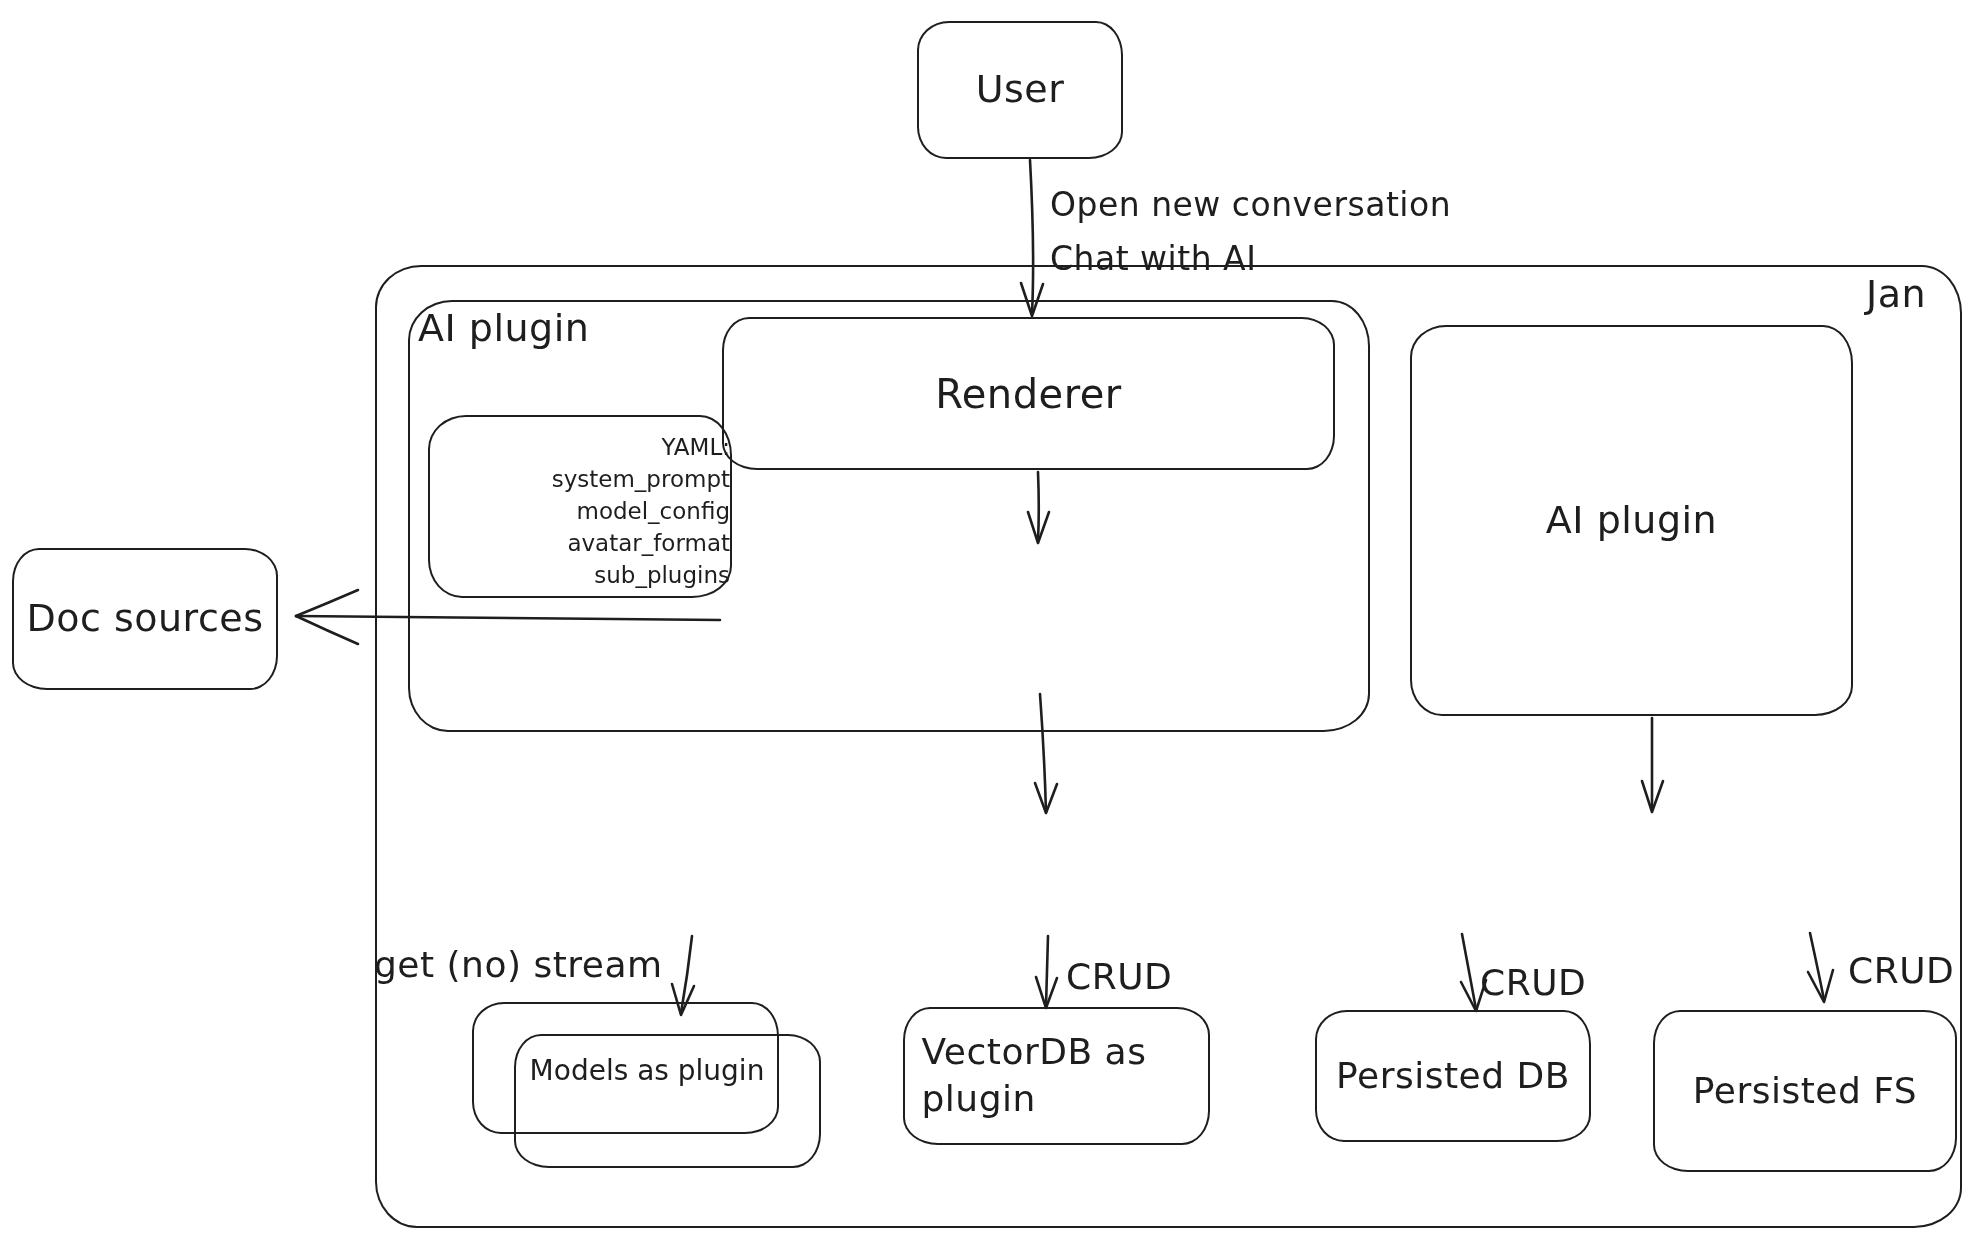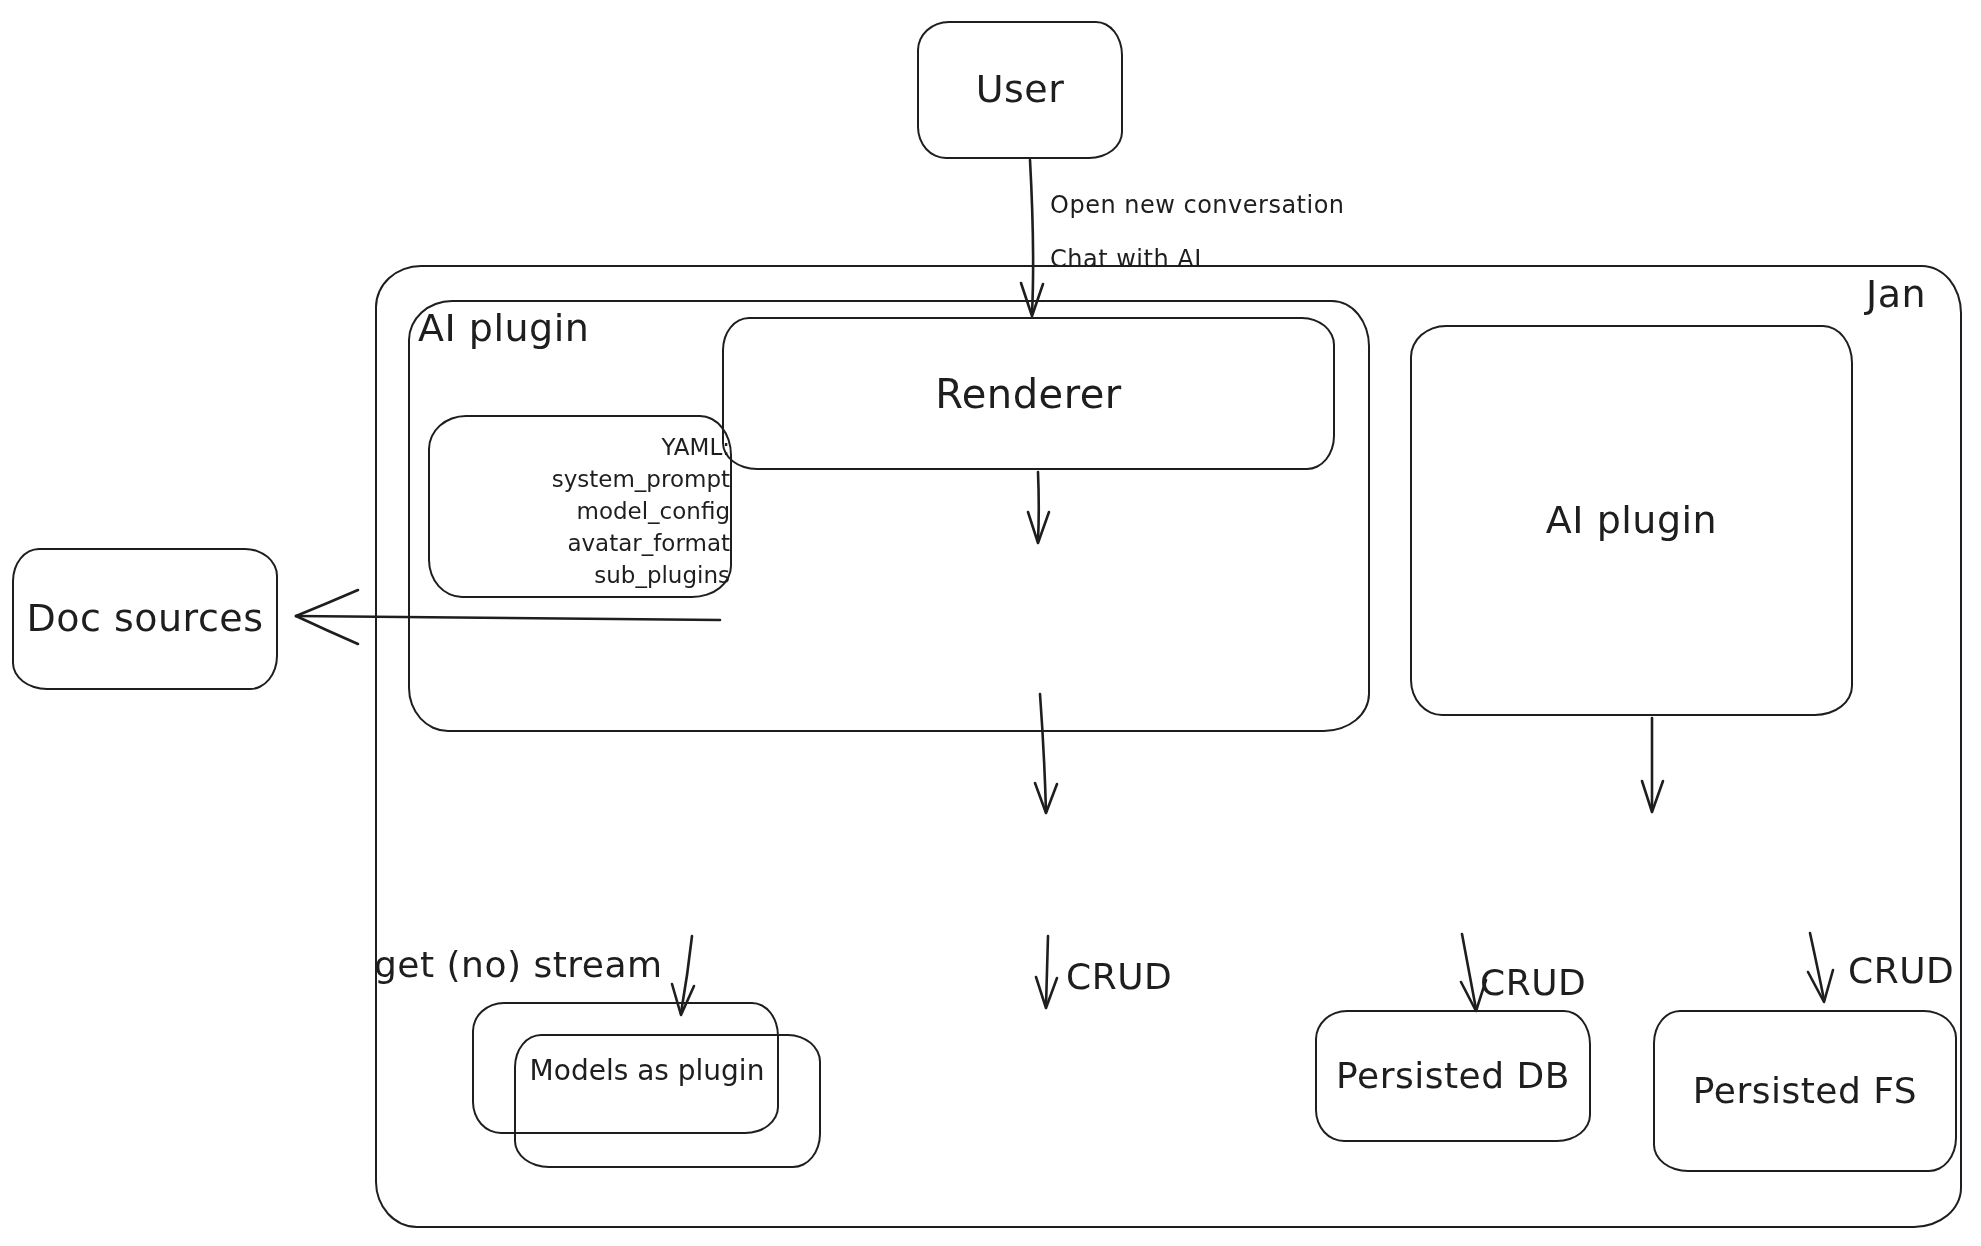--- a/index.html
+++ b/index.html
@@ -73,21 +73,21 @@
 
   
   .float-label {
     position: absolute;
     z-index: 12;
     letter-spacing: 0.5px;
     white-space: nowrap;
   }
   #label-jan              { left: 1866px; top: 272px; font-size: 38px; }
   #label-ai-plugin-cont   { left: 418px;  top: 306px; font-size: 38px; }
-  #label-user-arrow       { left: 1050px; top: 178px; font-size: 24px; line-height: 54px; }
+  #label-user-arrow       { left: 1050px; top: 178px; font-size: 33px; line-height: 54px; }
   #label-get-no-stream    { left: 374px;  top: 944px; font-size: 36px; }
   #label-crud-1           { left: 1066px; top: 956px; font-size: 36px; }
   #label-crud-2           { left: 1480px; top: 962px; font-size: 36px; }
   #label-crud-3           { left: 1848px; top: 950px; font-size: 36px; }
 
   
   #arrows {
     position: absolute;
     left: 0; top: 0;
     width: 1981px; height: 1246px;
@@ -176,20 +176,23 @@
 
   <div class="node r-c" id="node-ai-plugin-right">
     <span class="lbl">AI plugin</span>
   </div>
 
 
   <div class="node r-a" id="node-models-back"></div>
   <div class="node r-b" id="node-models-front"></div>
   <div id="models-label">Models as plugin</div>
 
+  <div class="node r-b" id="node-vectordb">
+    <span class="lbl" style="max-width:270px">VectorDB as plugin</span>
+  </div>
 
   <div class="node r-a" id="node-persisted-db">
     <span class="lbl">Persisted DB</span>
   </div>
 
   <div class="node r-b" id="node-persisted-fs">
     <span class="lbl">Persisted FS</span>
   </div>
 
   <div class="float-label" id="label-user-arrow">

